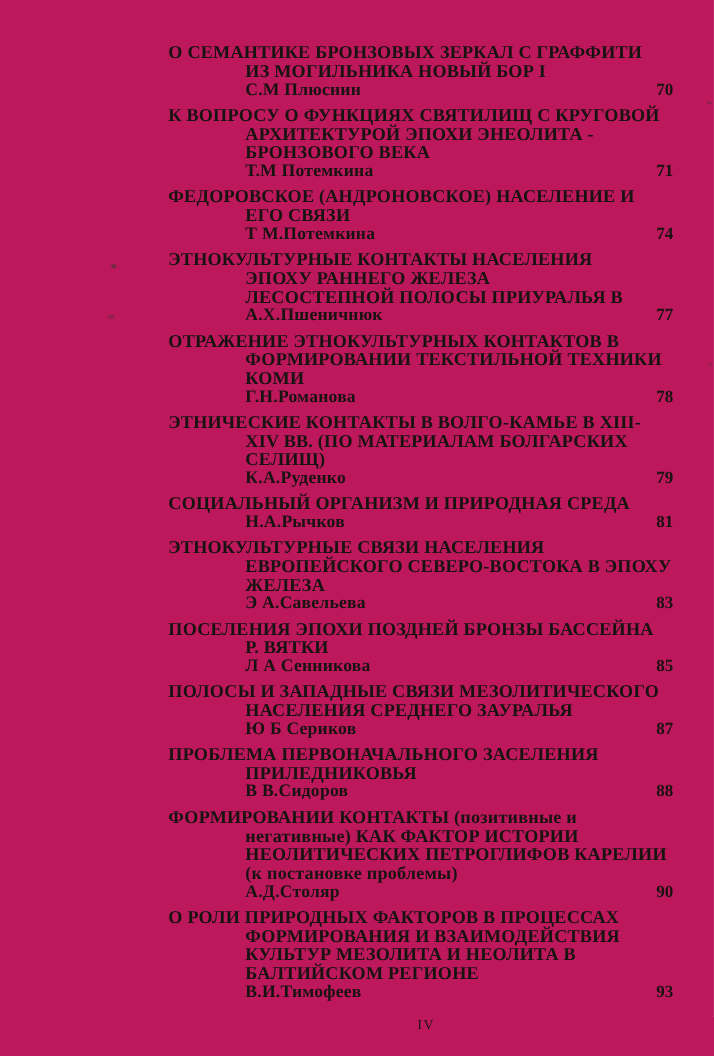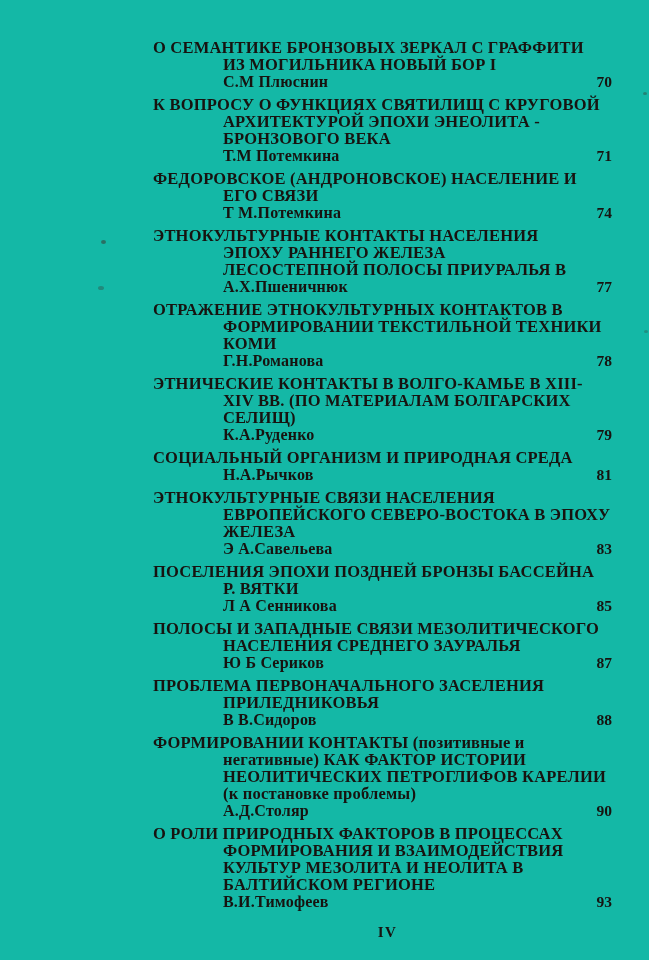--- a/index.html
+++ b/index.html
@@ -5,21 +5,21 @@
   html,body{margin:0;padding:0;}
   body{
     width:649px;height:960px;
     background:#ffffff;
     font-family:"Liberation Serif","DejaVu Serif",serif;
     overflow:hidden;
   }
   .page{
     position:relative;
     width:649px;height:960px;
-    background:#14b8a6;
+    background:#be185d;
     color:#171310;
   }
   .content{
     position:absolute;
     left:153px; top:39px;
     width:459px;
   }
   .entry{
     margin-bottom:6px;
   }
@@ -48,22 +48,22 @@
   }
   .pagenum{
     margin-left:auto;
     font-size:15.5px;
     line-height:17px;
     font-weight:700;
   }
   .footer{
     margin-top:14px;
     text-align:center;
-    font-size:15px;
-    font-weight:700;
+    font-size:12px;
+    font-weight:400;
     letter-spacing:1.5px;
     padding-left:10px;
   }
   
   .speck{
     position:absolute;
     background:#3a352e;
     border-radius:50%;
     opacity:.55;
   }

